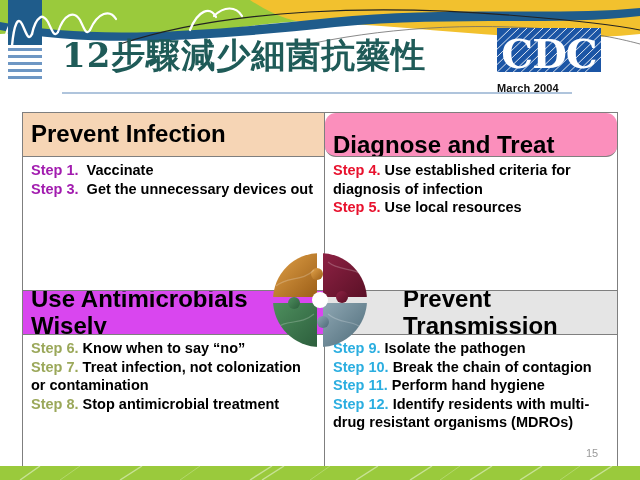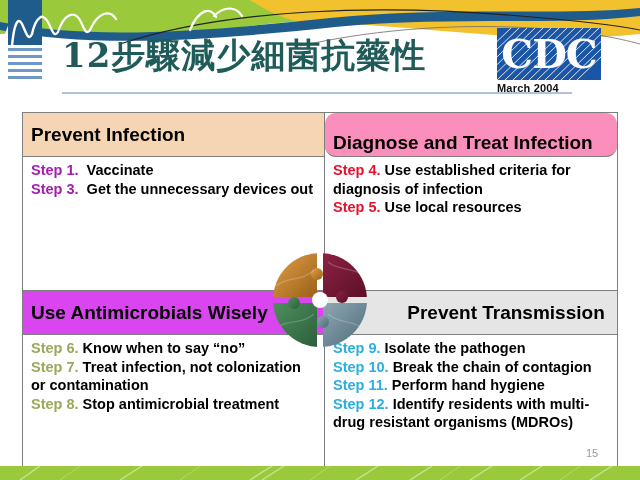--- a/index.html
+++ b/index.html
@@ -61,21 +61,21 @@
     position: absolute;
     left: 62px; top: 92px;
     width: 510px; height: 2px;
     background: #AFC4DC;
   }
 
   
   .cdc {
     position: absolute;
     left: 497px; top: 28px;
-    width: 104px; height: 52px;
+    width: 104px; height: 44px;
     background: #1B55A5;
     overflow: hidden;
   }
   .cdc .pin { position:absolute; left:0; top:0; }
   .cdc .word {
     position: absolute;
     left: 0; top: 0;
     width: 104px; height: 52px;
     line-height: 52px;
     text-align: center;
@@ -114,21 +114,21 @@
     overflow: hidden;
     position: relative;
   }
   .cell.lastcol { border-right: none; }
   .cell.lastrow { border-bottom: none; }
 
   .hd {
     display: flex;
     align-items: center;
     padding: 0 8px;
-    font-size: 19px;
+    font-size: 24px;
     font-weight: bold;
     color: #000000;
     line-height: 1.12;
   }
   .hd.two-line { align-items: flex-start; padding-top: 19px; border-radius: 11px; }
   .hd-peach { background: #F6D5B5; }
   .hd-pink  { background: #FB8FBC; }
   .hd-green { background: #d946ef; }
   .hd-blue  { background: #e5e5e5; justify-content: center; }
   .hd-right-pad { padding-left: 78px; }

